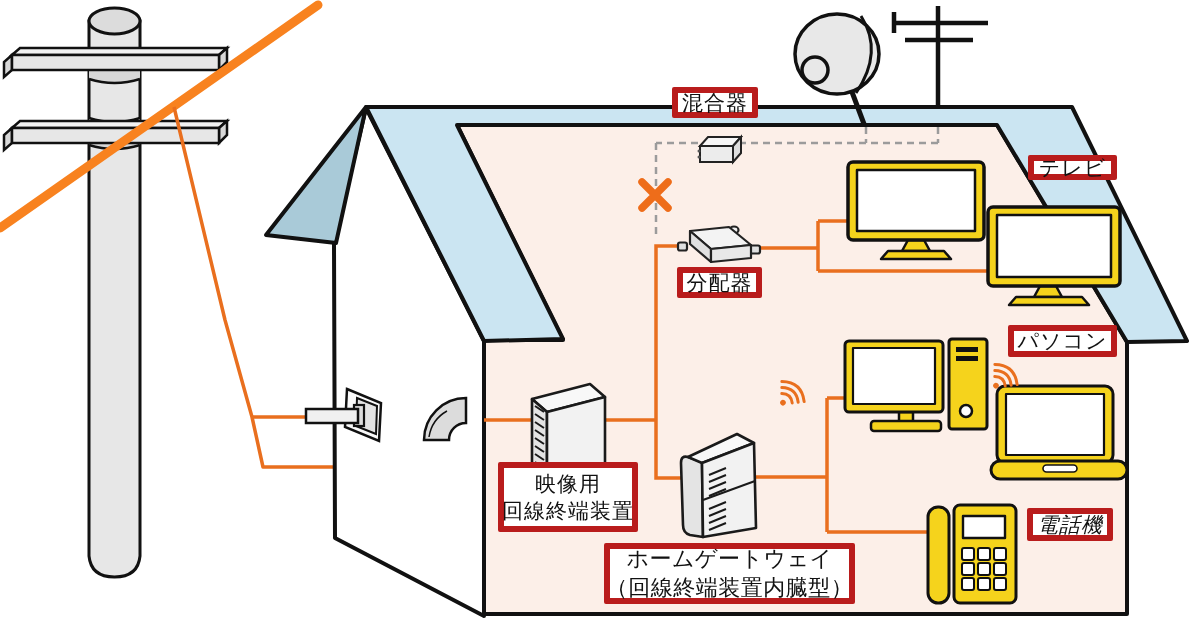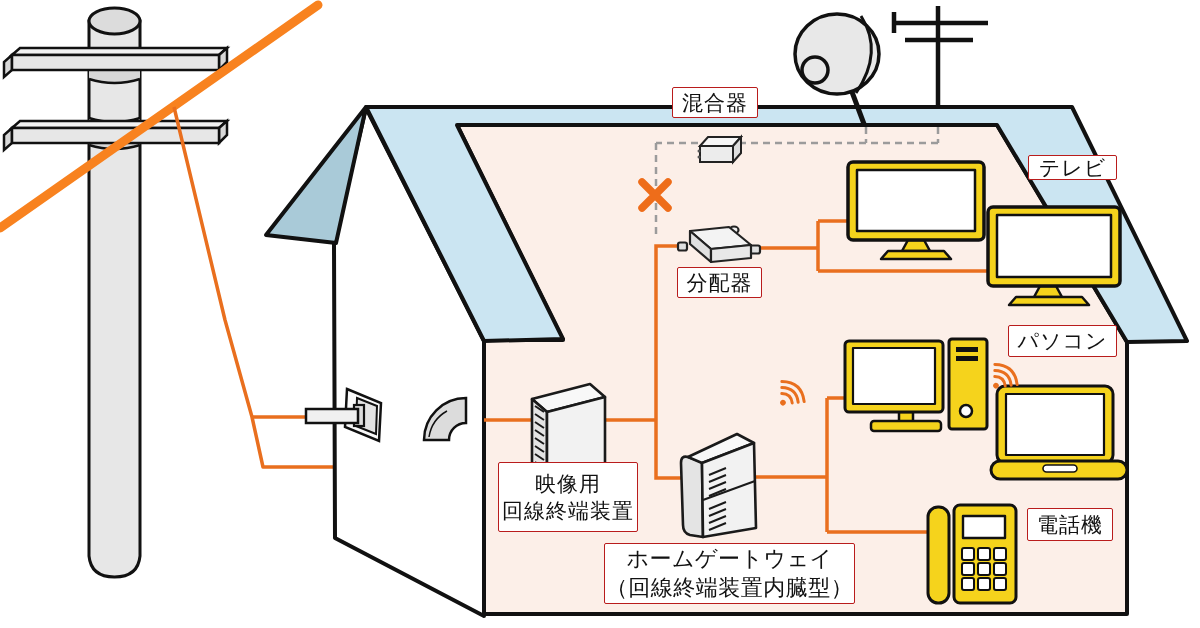--- a/index.html
+++ b/index.html
@@ -1,30 +1,30 @@
 <!DOCTYPE html>
 <html><head>
 <meta charset="utf-8">
 <style>
   html,body{margin:0;padding:0;background:#fff;}
   #stage{position:relative;width:1200px;height:628px;background:#ffffff;overflow:hidden;
          font-family:"Liberation Sans","DejaVu Sans",sans-serif;}
   #art{position:absolute;left:0;top:0;}
-  .label{position:absolute;background:#ffffff;border:1px solid #b91c1c;border-radius:2px;
+  .label{position:absolute;background:#ffffff;border:6px solid #b91c1c;border-radius:2px;
          display:flex;align-items:center;justify-content:center;
          font-size:21px;color:#111;letter-spacing:1px;line-height:1.3;
          text-align:center;box-sizing:border-box;white-space:nowrap;}
   .label.two{flex-direction:column;}
   #lbl-mixer{left:672px;top:87px;width:86px;height:31px;}
   #lbl-tv{left:1028px;top:155px;width:89px;height:25px;}
   #lbl-splitter{left:677px;top:267px;width:85px;height:31px;}
   #lbl-pc{left:1008px;top:325px;width:109px;height:32px;text-align:center;}
   #lbl-onu{left:498px;top:462px;width:140px;height:70px;}
   #lbl-gateway{left:604px;top:543px;width:251px;height:61px;font-size:22px;letter-spacing:0.5px;}
-  #lbl-phone{left:1027px;top:508px;width:86px;height:33px;}
+  #lbl-phone{left:1027px;top:508px;width:86px;height:33px;font-style:italic;}
 </style>
 </head>
 <body>
 
 <div id="stage">
 <svg id="art" width="1200" height="628" viewBox="0 0 1200 628">
 
   <g>
     <path d="M89,21 V556 Q91,577 114.5,577 Q138,577 140,556 V21 Z" fill="#E7E7E7" stroke="#111" stroke-width="3"></path>
     <path d="M89,50 Q114.5,58 140,50 L140,79 Q114.5,87 89,79 Z" fill="#D7D7D7"></path>

